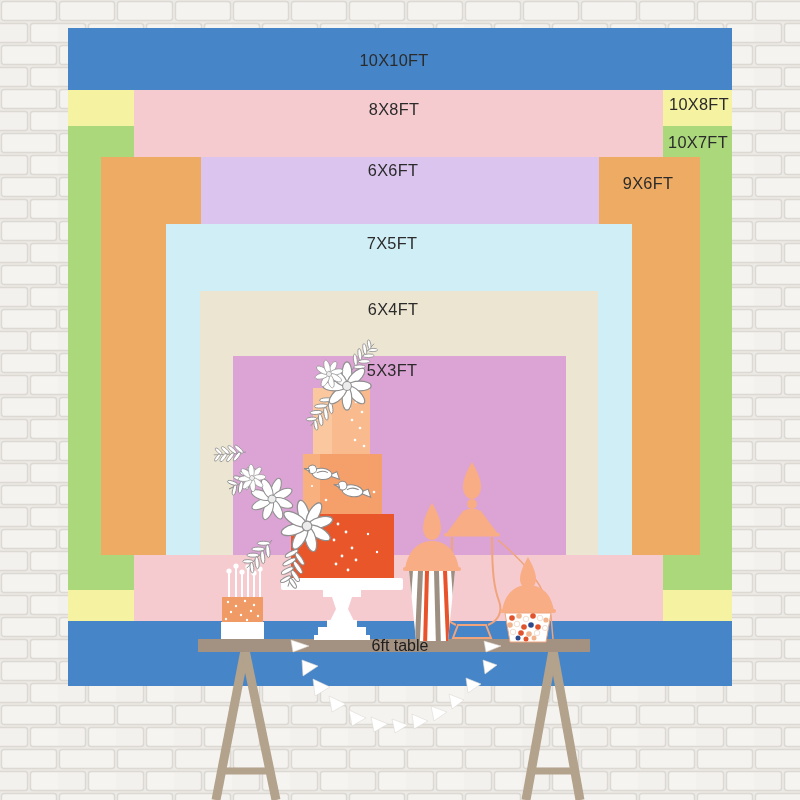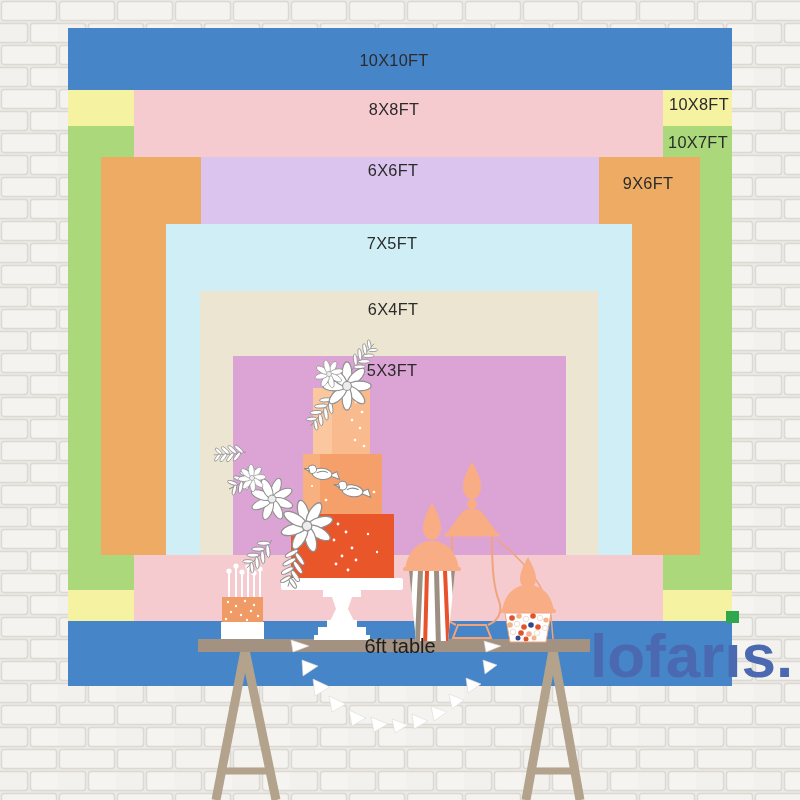--- a/index.html
+++ b/index.html
@@ -7,21 +7,21 @@
          font-family:"Liberation Sans",sans-serif;background:#f2f0ed;}
   .stage svg{display:block;}
   .wall{position:absolute;left:0;top:0;}
   .layers,.labels{position:absolute;left:0;top:0;width:800px;height:800px;padding-left:25px;}
   .layer{position:absolute;}
   .size-label{position:absolute;transform:translate(-50%,-50%) scaleX(.96);
               font-size:17px;font-weight:400;color:#2b2b2b;letter-spacing:.3px;
               white-space:nowrap;}
   .props{position:absolute;left:0;top:0;pointer-events:none;}
   .table-label{position:absolute;left:400px;top:646px;transform:translate(-50%,-50%);
-               font-size:20px;color:#1d1d1d;white-space:nowrap;}
+               font-size:16px;color:#1d1d1d;white-space:nowrap;}
   .logo{position:absolute;left:590px;top:656px;height:70px;font-weight:700;
         font-size:62px;line-height:0;letter-spacing:0;white-space:nowrap;}
   .logo .lt{line-height:0;}
   .logo .ichar{position:relative;display:inline-block;}
   .logo .accent{position:absolute;left:2px;top:-45px;width:13px;height:12px;}
   .logo .suffix{font-size:62px;}
 </style>
 </head>
 <body>
 
@@ -285,17 +285,14 @@
       <span class="size-label" style="left: 394px; top: 110px; color: rgb(43, 43, 43);">8X8FT</span>
       <span class="size-label" style="left: 648px; top: 184px; color: rgb(43, 43, 43);">9X6FT</span>
       <span class="size-label" style="left: 393px; top: 171px; color: rgb(43, 43, 43);">6X6FT</span>
       <span class="size-label" style="left: 392px; top: 244px; color: rgb(43, 43, 43);">7X5FT</span>
       <span class="size-label" style="left: 393px; top: 310px; color: rgb(43, 43, 43);">6X4FT</span>
       <span class="size-label" style="left: 392px; top: 371px; color: rgb(43, 43, 43);">5X3FT</span>
     </div>
 
   <span class="table-label">6ft table</span>
 
-  <div class="logo" style="color: rgb(74, 105, 176);">
-    <span class="lt">lofar</span><span class="ichar"><span>ı</span><span class="accent" style="background: rgb(47, 168, 77);"></span></span><span class="lt">s</span><span class="suffix">.</span>
-  </div>
 
 </div>
 
 </body></html>

